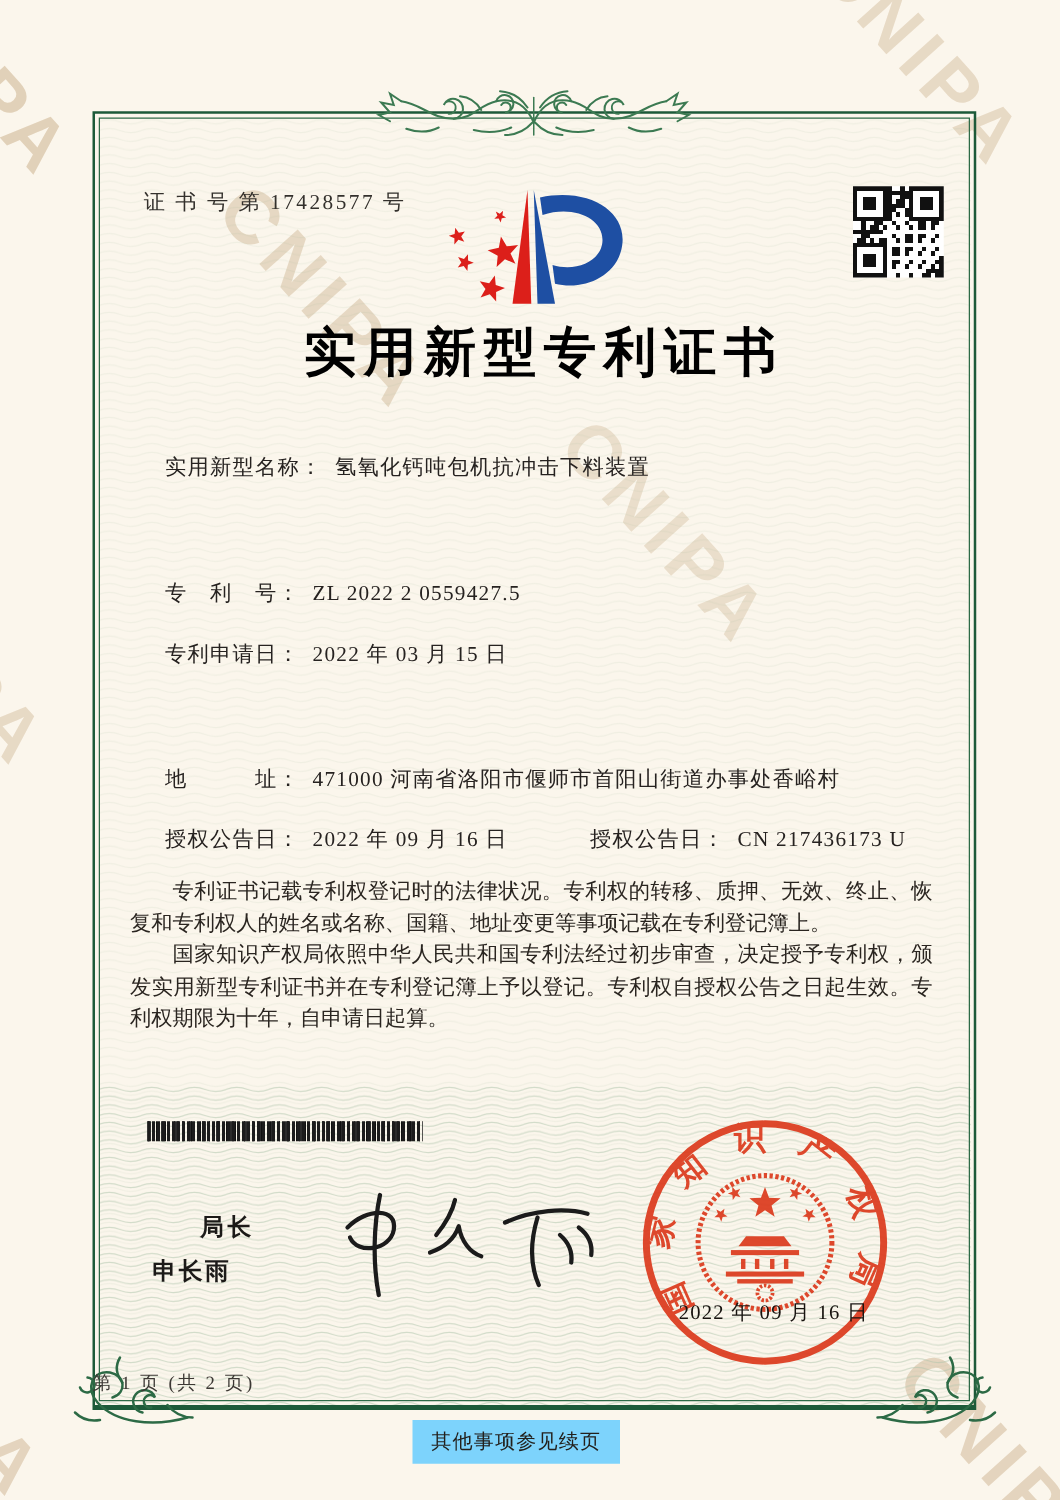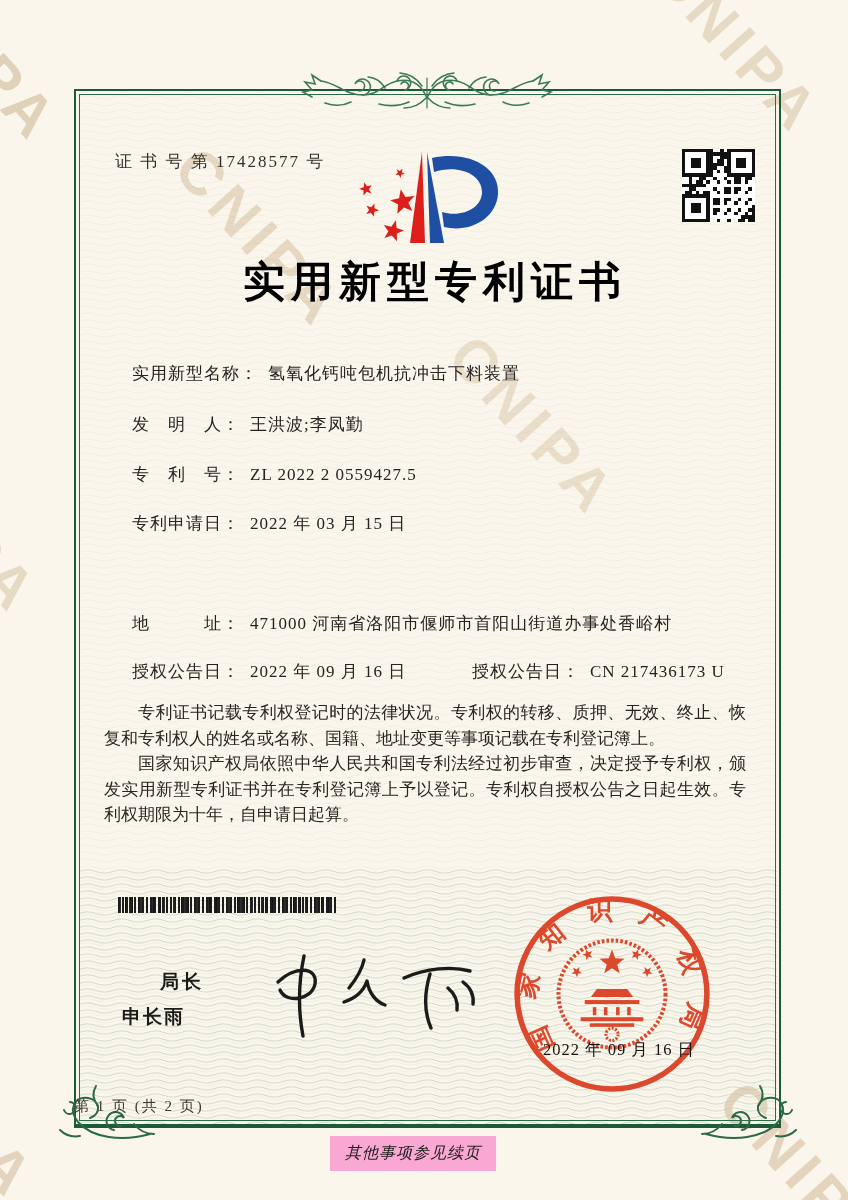--- a/index.html
+++ b/index.html
@@ -44,22 +44,22 @@
   .officer-title { position:absolute; left:124px; top:969px; font-size:19px; letter-spacing:3px;
                    font-family:"Liberation Sans","DejaVu Sans",sans-serif; font-weight:600; color:#1c1a18;margin-left:36px; }
   .officer-name { position:absolute; left:122px; top:1004px; font-size:19px; letter-spacing:2px;
                   font-family:"Liberation Sans","DejaVu Sans",sans-serif; font-weight:600; color:#1c1a18;text-align:center; }
   .signature { position:absolute; left:252px; top:948px; }
   .seal { position:absolute; left:510px; top:892px; opacity:.93; }
   .seal-date { position:absolute; left:524px; top:1039px; width:190px; text-align:center; z-index:5;
                font-size:16.5px; letter-spacing:1px; color:#17130f; }
   .footer-page { position:absolute; left:74px; top:1097px; width:660px; 
                  font-size:15px; letter-spacing:2px; color:#3c3834; }
-  .note-box { position:absolute; left:330px; top:1136px; z-index:5; background:#f9a8d4;
-              padding:7px 15px; font-size:16px; letter-spacing:1px; color:#23201c;font-style:italic; }
+  .note-box { position:absolute; left:330px; top:1136px; z-index:5; background:#7dd3fc;
+              padding:7px 15px; font-size:16px; letter-spacing:1px; color:#23201c; }
 </style>
 </head>
 <body>
 
 <div class="page">
 
   <div class="wm" style="left:-72px; top:-52px; opacity:.50;">CNIPA</div>
   <div class="wm" style="left:690px; top:-60px; opacity:.38;">CNIPA</div>
   <div class="wm" style="left:212px; top:134px; opacity:.40;">CNIPA</div>
   <div class="wm" style="left:486px; top:322px; opacity:.32;">CNIPA</div>
@@ -254,23 +254,20 @@
           <rect x="19" y="20" width="1" height="1"></rect>
           <rect x="20" y="20" width="1" height="1"></rect>
         </g>
     </svg>
 
     <div class="doc-title">实用新型专利证书</div>
 
     <div class="field-row" style="top:362px">
       <span class="flabel">实用新型名称：</span><span class="fvalue">氢氧化钙吨包机抗冲击下料装置</span>
     </div>
-    <div class="field-row" style="top:413px">
-      <span class="flabel">发　明　人：</span><span class="fvalue">王洪波;李凤勤</span>
-    </div>
     <div class="field-row" style="top:463px">
       <span class="flabel">专　利　号：</span><span class="fvalue">ZL 2022 2 0559427.5</span>
     </div>
     <div class="field-row" style="top:512px">
       <span class="flabel">专利申请日：</span><span class="fvalue">2022 年 03 月 15 日</span>
     </div>
     <div class="field-row" style="top:612px">
       <span class="flabel">地　　　址：</span><span class="fvalue">471000 河南省洛阳市偃师市首阳山街道办事处香峪村</span>
     </div>
     <div class="field-row" style="top:660px">

